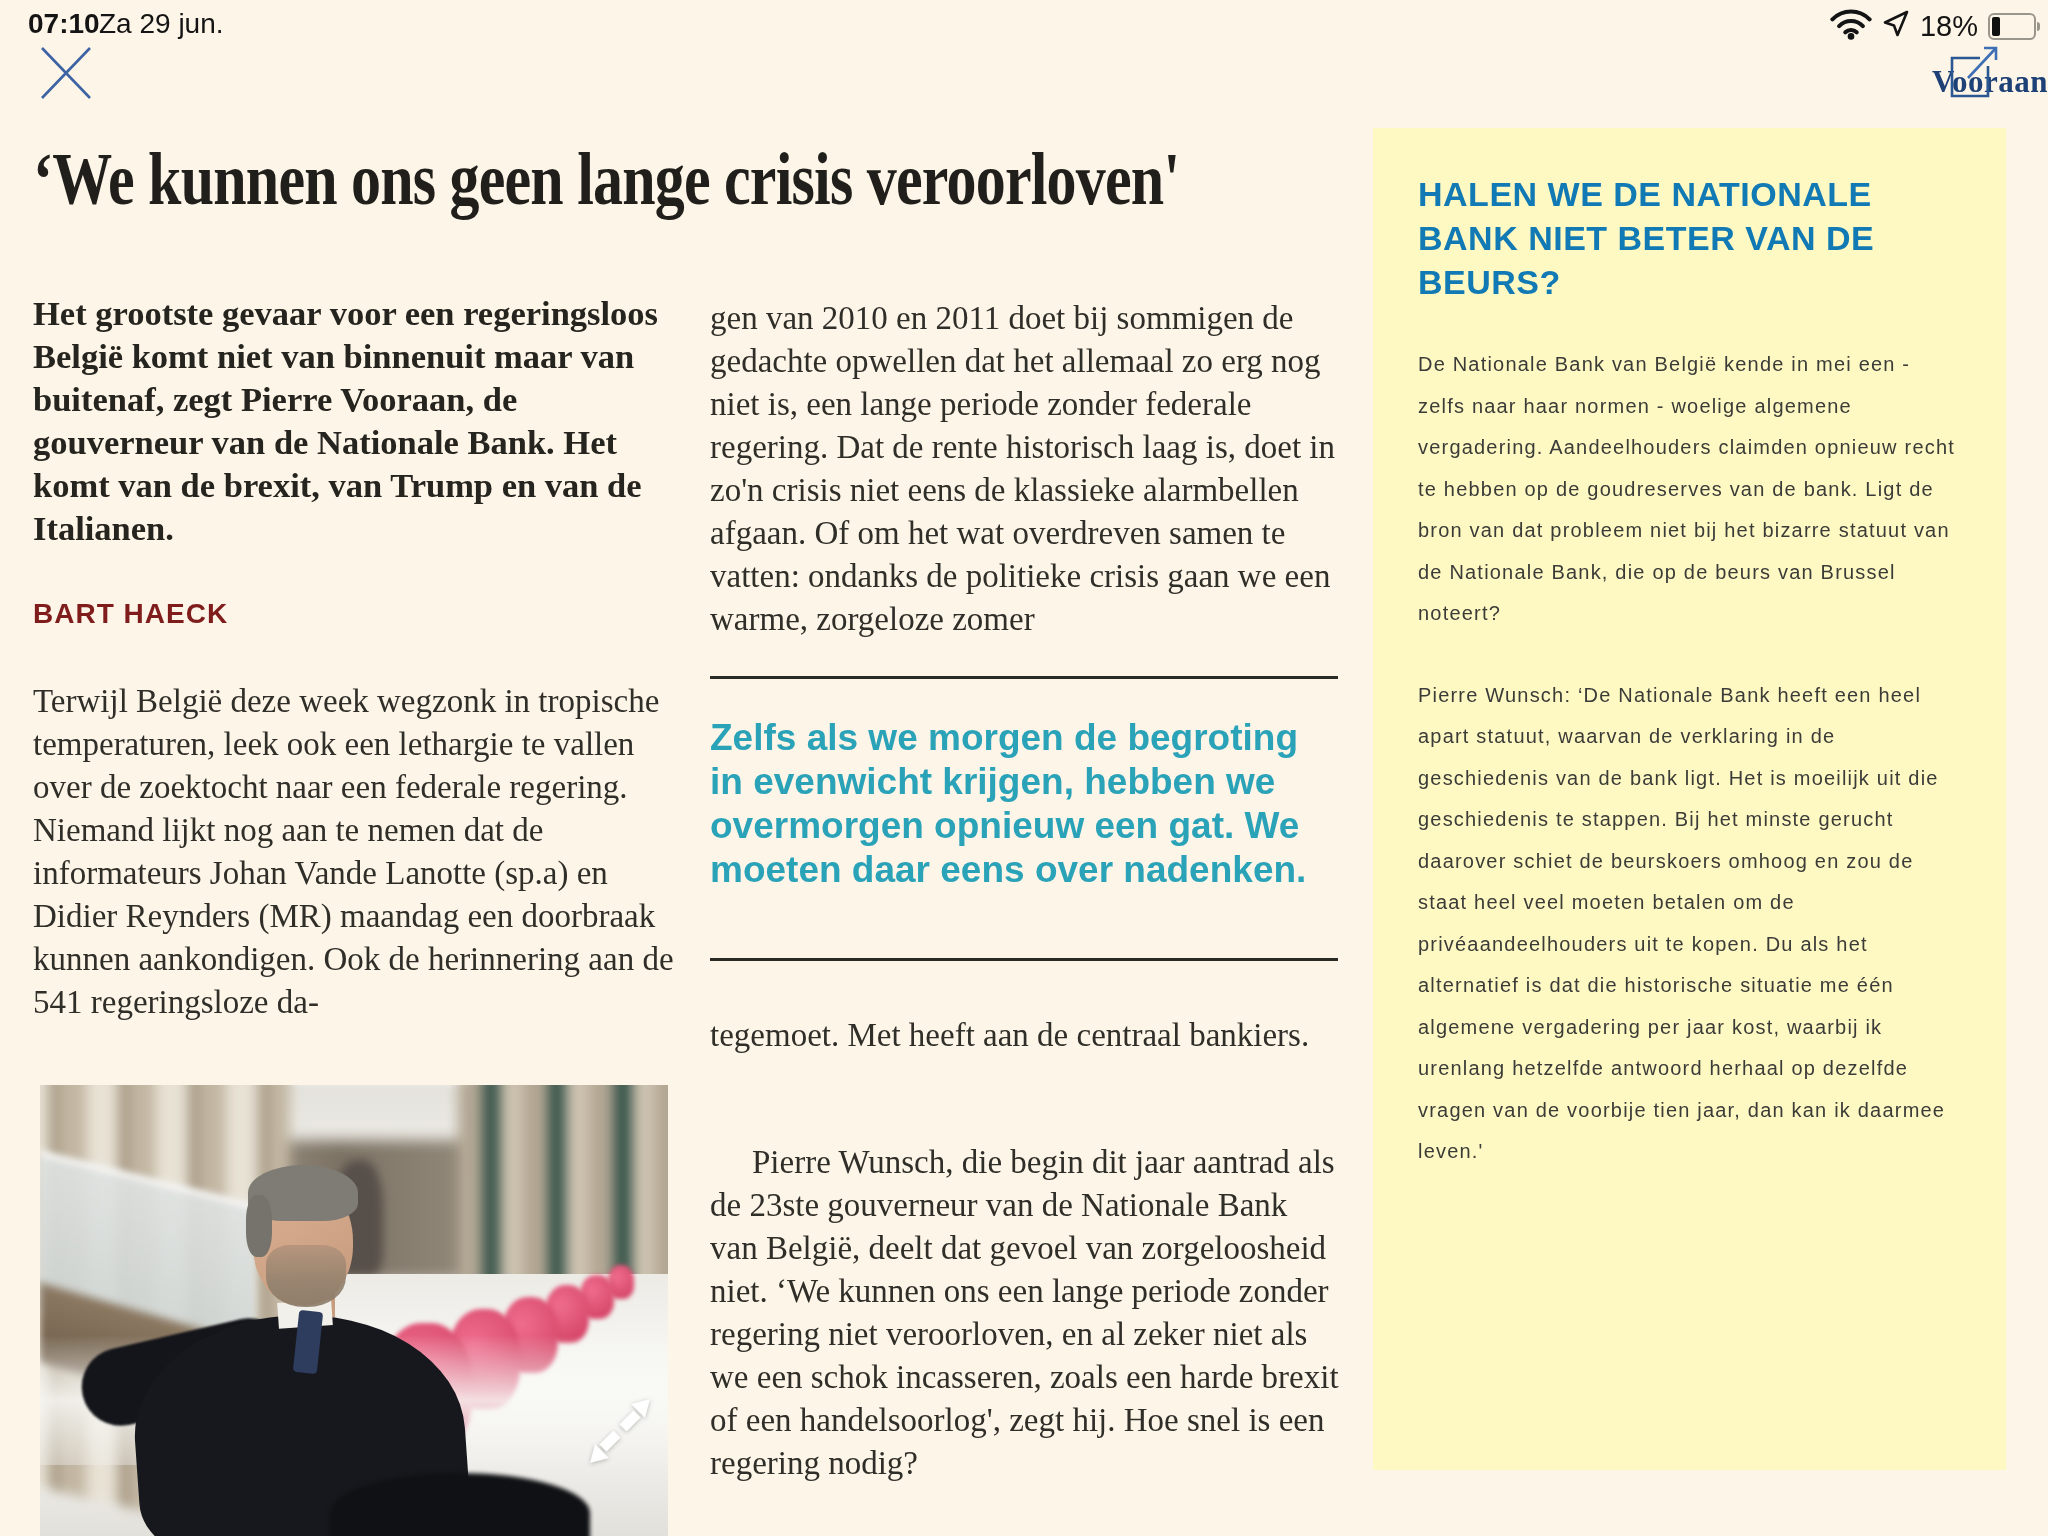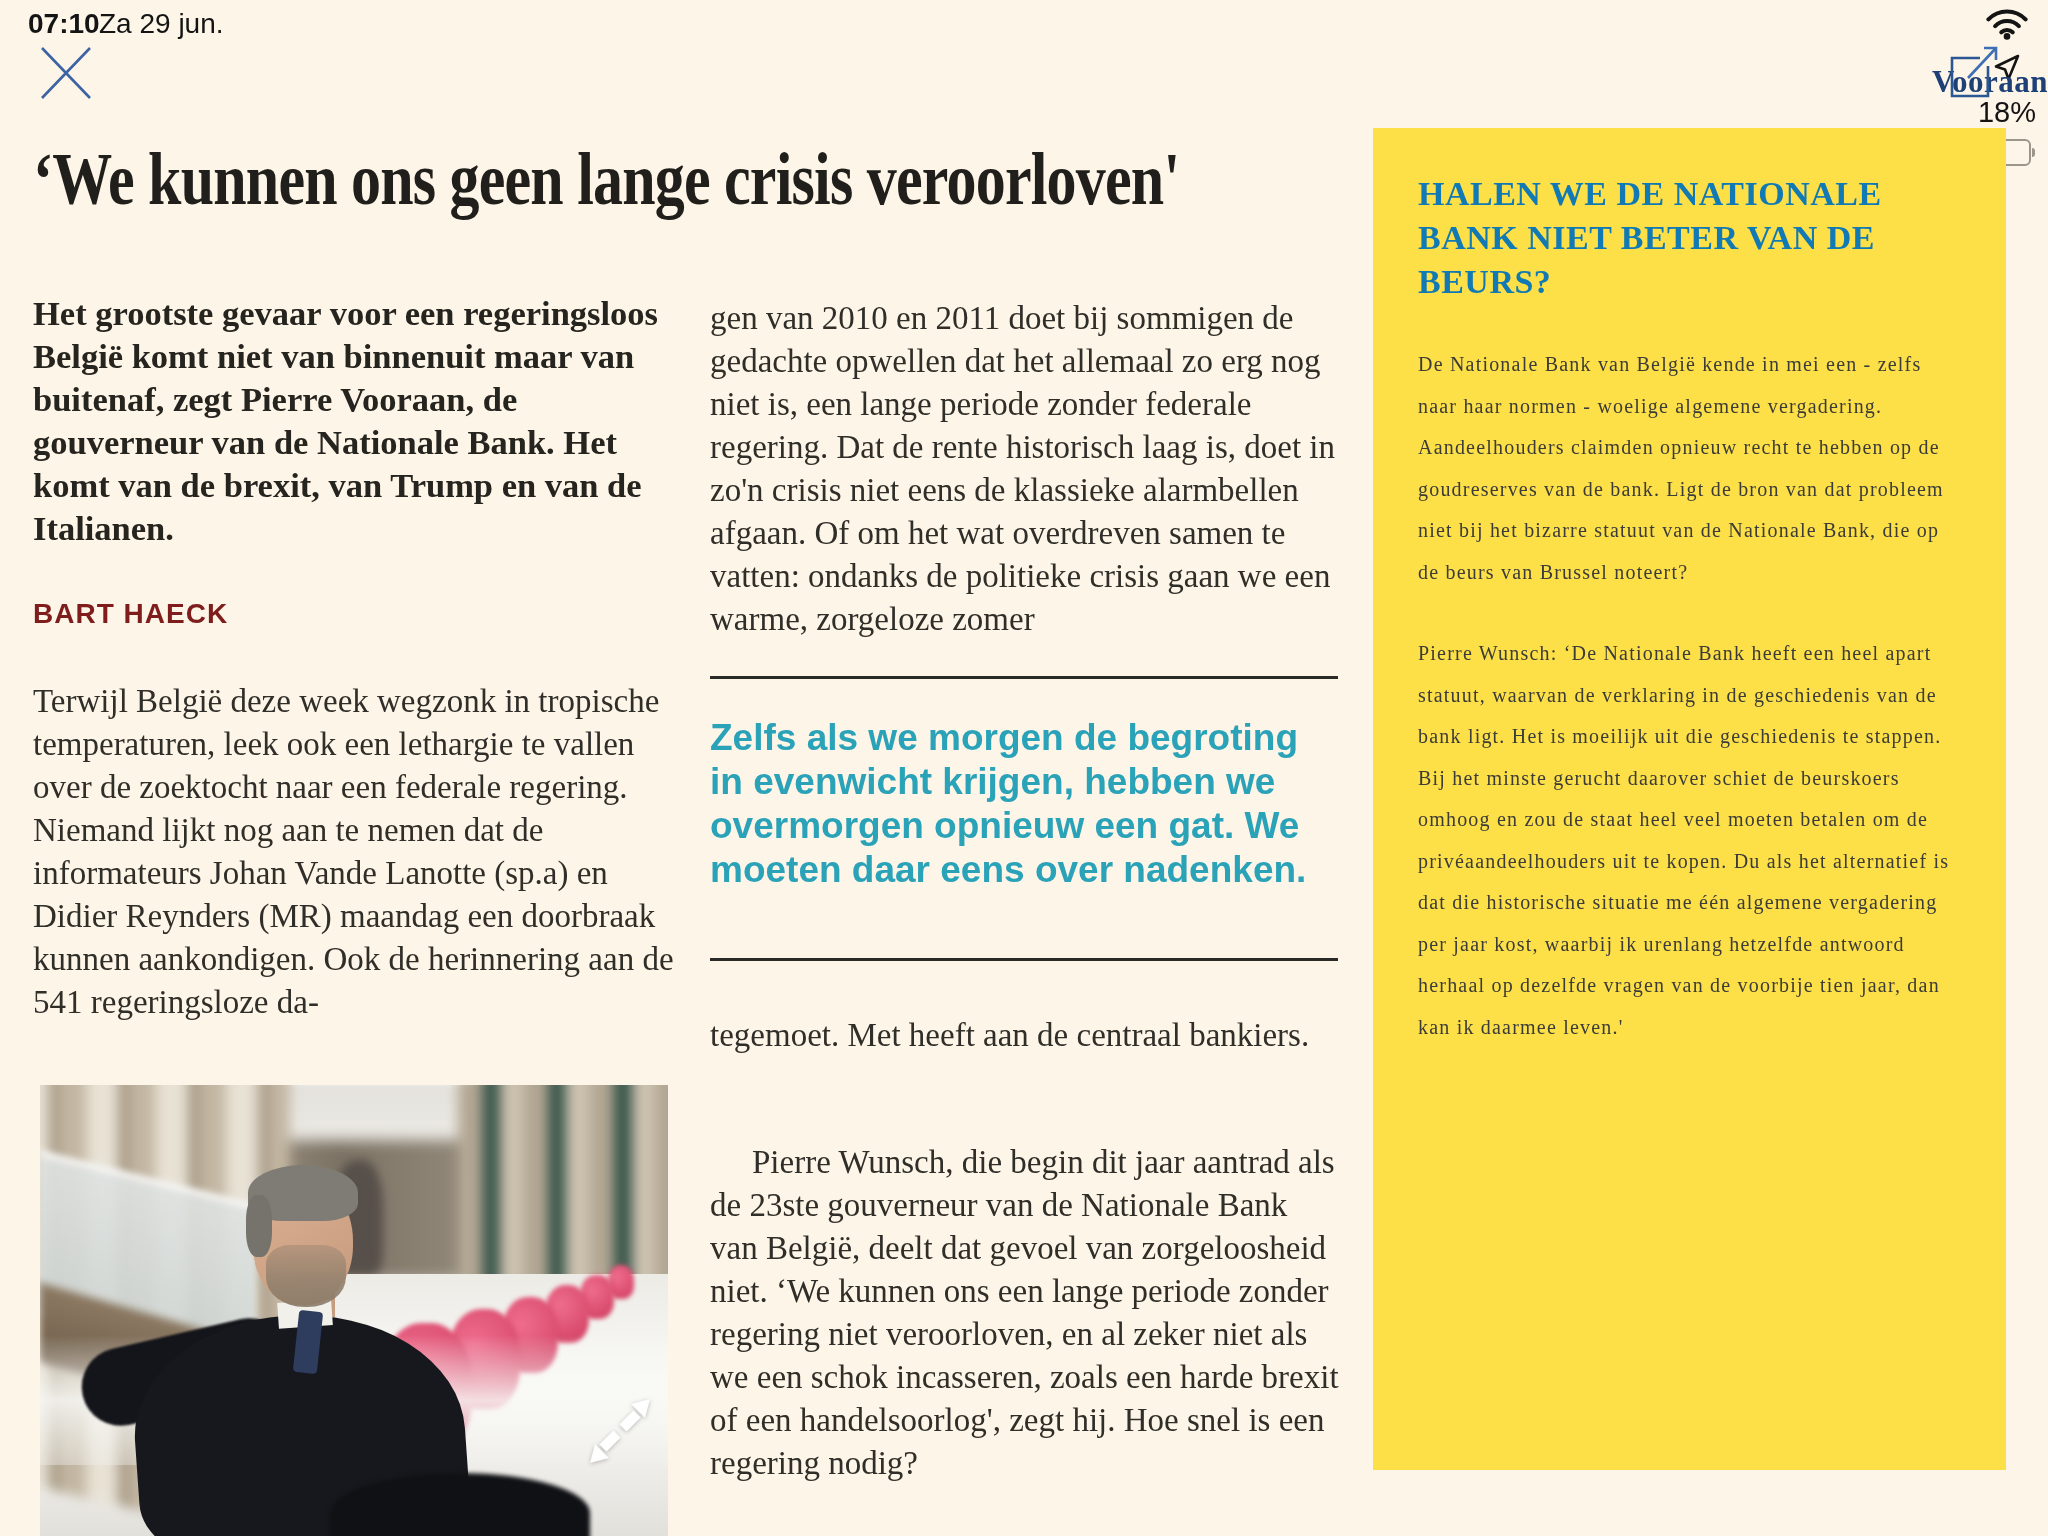--- a/index.html
+++ b/index.html
@@ -4,21 +4,21 @@
 <style>
   html,body{margin:0;padding:0;}
   body{width:2048px;height:1536px;position:relative;background:#fdf5e7;overflow:hidden;
        font-family:"Liberation Serif",serif;-webkit-font-smoothing:antialiased;}
   .abs{position:absolute;}
 
   
   .status-text{font-family:"Liberation Sans",sans-serif;font-size:28px;font-weight:600;color:#141414;}
   #status-time{left:28px;top:8px;}
   #status-date{left:99px;top:8px;font-weight:500;}
-  #status-right{right:12px;top:8px;display:flex;align-items:center;gap:10px;flex-direction:column;}
+  #status-right{right:12px;top:8px;display:flex;align-items:center;gap:10px;}
   #battery-pct{font-family:"Liberation Sans",sans-serif;font-size:29px;font-weight:500;color:#141414;}
   .batt{width:44px;height:23px;border:2px solid #9a968c;border-radius:6px;position:relative;background:transparent;}
   .batt .fill{position:absolute;left:2px;top:2px;bottom:2px;width:8px;background:#111;border-radius:2px;}
   .batt .nub{position:absolute;right:-6px;top:7px;width:3px;height:9px;background:#9a968c;border-radius:0 3px 3px 0;}
 
   
   #page-title{left:0;right:0;top:64px;text-align:right;font-size:31px;font-weight:700;color:#1d4077;letter-spacing:.5px;}
 
   
   #headline{left:33px;top:136px;font-size:75px;font-weight:700;color:#201f1b;white-space:nowrap;
@@ -35,22 +35,22 @@
   #col2-p1{top:297px;font-size:33px;line-height:43px;color:#302e29;}
   .rule{left:710px;width:628px;height:3px;background:#2a2a27;}
   #rule-top{top:676px;}
   #rule-bottom{top:958px;}
   #pull-quote{top:716px;font-family:"Liberation Sans",sans-serif;font-size:37px;line-height:44px;
               font-weight:700;color:#2aa2b8;}
   #col2-p2{top:1014px;font-size:33px;line-height:43px;color:#302e29;}
   #col2-p3{top:1141px;font-size:33px;line-height:43px;color:#302e29;text-indent:42px;}
 
   
-  #sidebar{left:1373px;top:128px;width:633px;height:1342px;background:#fde047;box-sizing:border-box;
-           padding:44px 44px 0 45px;font-family:Liberation Serif, serif;}
+  #sidebar{left:1373px;top:128px;width:633px;height:1342px;background:#fef9c3;box-sizing:border-box;
+           padding:44px 44px 0 45px;font-family:Liberation Sans, sans-serif;}
   #sidebar h2{margin:0 0 40px 0;font-size:34px;line-height:44px;font-weight:700;color:#1179b3;letter-spacing:.5px;}
   #sidebar p{margin:0 0 40px 0;font-size:20px;line-height:41.5px;color:#3b3b38;letter-spacing:1.2px;}
 
   
   #close-btn{left:36px;top:42px;width:60px;height:62px;cursor:pointer;}
   #share-btn{left:1944px;top:40px;width:58px;height:62px;cursor:pointer;}
 
   
   #photo{left:40px;top:1085px;width:628px;height:451px;overflow:hidden;background:#efeeea;cursor:pointer;}
   #photo .layer{position:absolute;}

